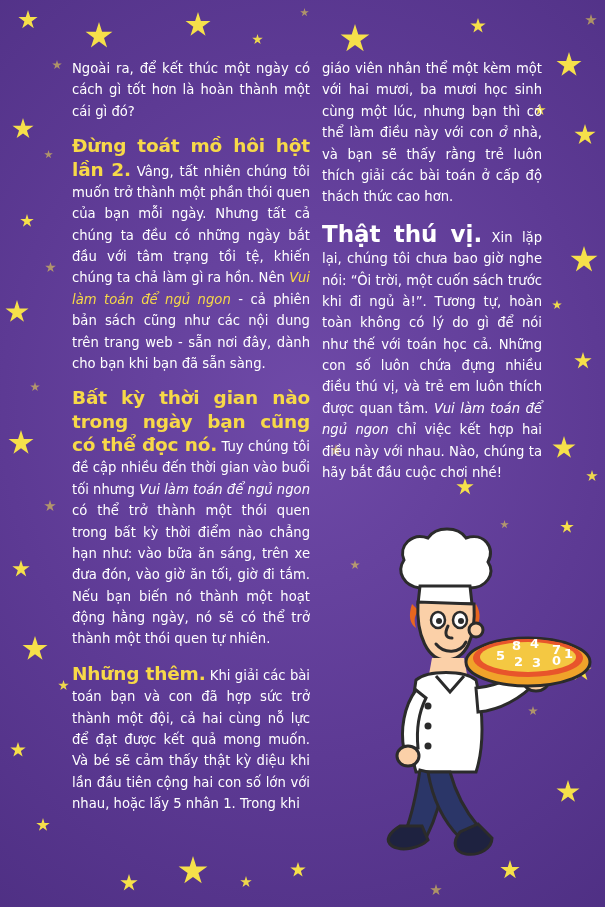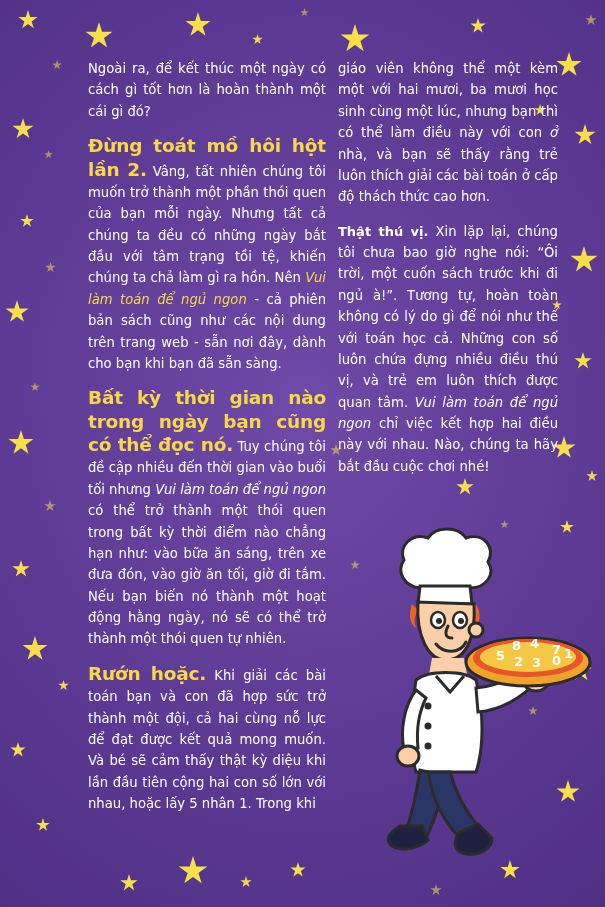--- a/index.html
+++ b/index.html
@@ -30,21 +30,21 @@
     position: absolute;
     background: #f6e04a;
     clip-path: polygon(50% 0%, 61% 35%, 98% 35%, 68% 57%, 79% 91%, 50% 70%, 21% 91%, 32% 57%, 2% 35%, 39% 35%);
   }
   .star.small { opacity: 0.95; }
   .star.dim { opacity: 0.55; }
 
   
   .columns {
     position: absolute;
-    left: 16px;
+    left: 0;
     top: 0;
     width: 533px;
     height: 907px;
   }
   .col {
     position: absolute;
     top: 58px;
     width: 238px;
     color: #ffffff;
     font-size: 13.2px;
@@ -60,21 +60,21 @@
   .lead-yellow {
     color: #f7d948;
     font-weight: bold;
     font-size: 18.5px;
     line-height: 1.2;
     letter-spacing: -0.2px;
   }
   .lead-white {
     color: #ffffff;
     font-weight: bold;
-    font-size: 13px;
+    font-size: 23px;
     line-height: 1.2;
   }
   .ital { font-style: italic; }
   .ital-y { font-style: italic; color: #f7d948; }
 
   
   .chef {
     position: absolute;
     left: 300px;
     top: 520px;
@@ -196,23 +196,23 @@
 
   <div class="columns">
 
     <div class="col col-left">
       <p><span>Ngoài ra, để kết thúc một ngày có cách gì tốt hơn là hoàn thành một cái gì đó?</span></p>
 
       <p><span class="lead-yellow">Đừng toát mồ hôi hột lần 2.</span><span> Vâng, tất nhiên chúng tôi muốn trở thành một phần thói quen của bạn mỗi ngày. Nhưng tất cả chúng ta đều có những ngày bắt đầu với tâm trạng tồi tệ, khiến chúng ta chả làm gì ra hồn. Nên </span><span class="ital-y">Vui làm toán để ngủ ngon</span><span> - cả phiên bản sách cũng như các nội dung trên trang web - sẵn nơi đây, dành cho bạn khi bạn đã sẵn sàng.</span></p>
 
       <p><span class="lead-yellow">Bất kỳ thời gian nào trong ngày bạn cũng có thể đọc nó.</span><span> Tuy chúng tôi đề cập nhiều đến thời gian vào buổi tối nhưng </span><span class="ital">Vui làm toán để ngủ ngon</span><span> có thể trở thành một thói quen trong bất kỳ thời điểm nào chẳng hạn như: vào bữa ăn sáng, trên xe đưa đón, vào giờ ăn tối, giờ đi tắm. Nếu bạn biến nó thành một hoạt động hằng ngày, nó sẽ có thể trở thành một thói quen tự nhiên.</span></p>
 
-      <p><span class="lead-yellow">Rướn hoặc.</span><span> Khi giải các bài toán bạn và con đã hợp sức trở thành một đội, cả hai cùng nỗ lực để đạt được kết quả mong muốn. Và bé sẽ cảm thấy thật kỳ diệu khi lần đầu tiên cộng hai con số lớn với nhau, hoặc lấy 5 nhân 1. Trong khi</span></p>
+      <p><span class="lead-yellow">Những thêm.</span><span> Khi giải các bài toán bạn và con đã hợp sức trở thành một đội, cả hai cùng nỗ lực để đạt được kết quả mong muốn. Và bé sẽ cảm thấy thật kỳ diệu khi lần đầu tiên cộng hai con số lớn với nhau, hoặc lấy 5 nhân 1. Trong khi</span></p>
     </div>
 
     <div class="col col-right">
-      <p><span>giáo viên không thể một kèm một với hai mươi, ba mươi học sinh cùng một lúc, nhưng bạn thì có thể làm điều này với con </span><span class="ital">ở</span><span> nhà, và bạn sẽ thấy rằng trẻ luôn thích giải các bài toán ở cấp độ thách thức cao hơn.</span></p>
+      <p><span>giáo viên nhân thể một kèm một với hai mươi, ba mươi học sinh cùng một lúc, nhưng bạn thì có thể làm điều này với con </span><span class="ital">ở</span><span> nhà, và bạn sẽ thấy rằng trẻ luôn thích giải các bài toán ở cấp độ thách thức cao hơn.</span></p>
 
       <p><span class="lead-white">Thật thú vị.</span><span> Xin lặp lại, chúng tôi chưa bao giờ nghe nói: “Ôi trời, một cuốn sách trước khi đi ngủ à!”. Tương tự, hoàn toàn không có lý do gì để nói như thế với toán học cả. Những con số luôn chứa đựng nhiều điều thú vị, và trẻ em luôn thích được quan tâm. </span><span class="ital">Vui làm toán để ngủ ngon</span><span> chỉ việc kết hợp hai điều này với nhau. Nào, chúng ta hãy bắt đầu cuộc chơi nhé!</span></p>
     </div>
 
   </div>
 </div>
 
 </body></html>

